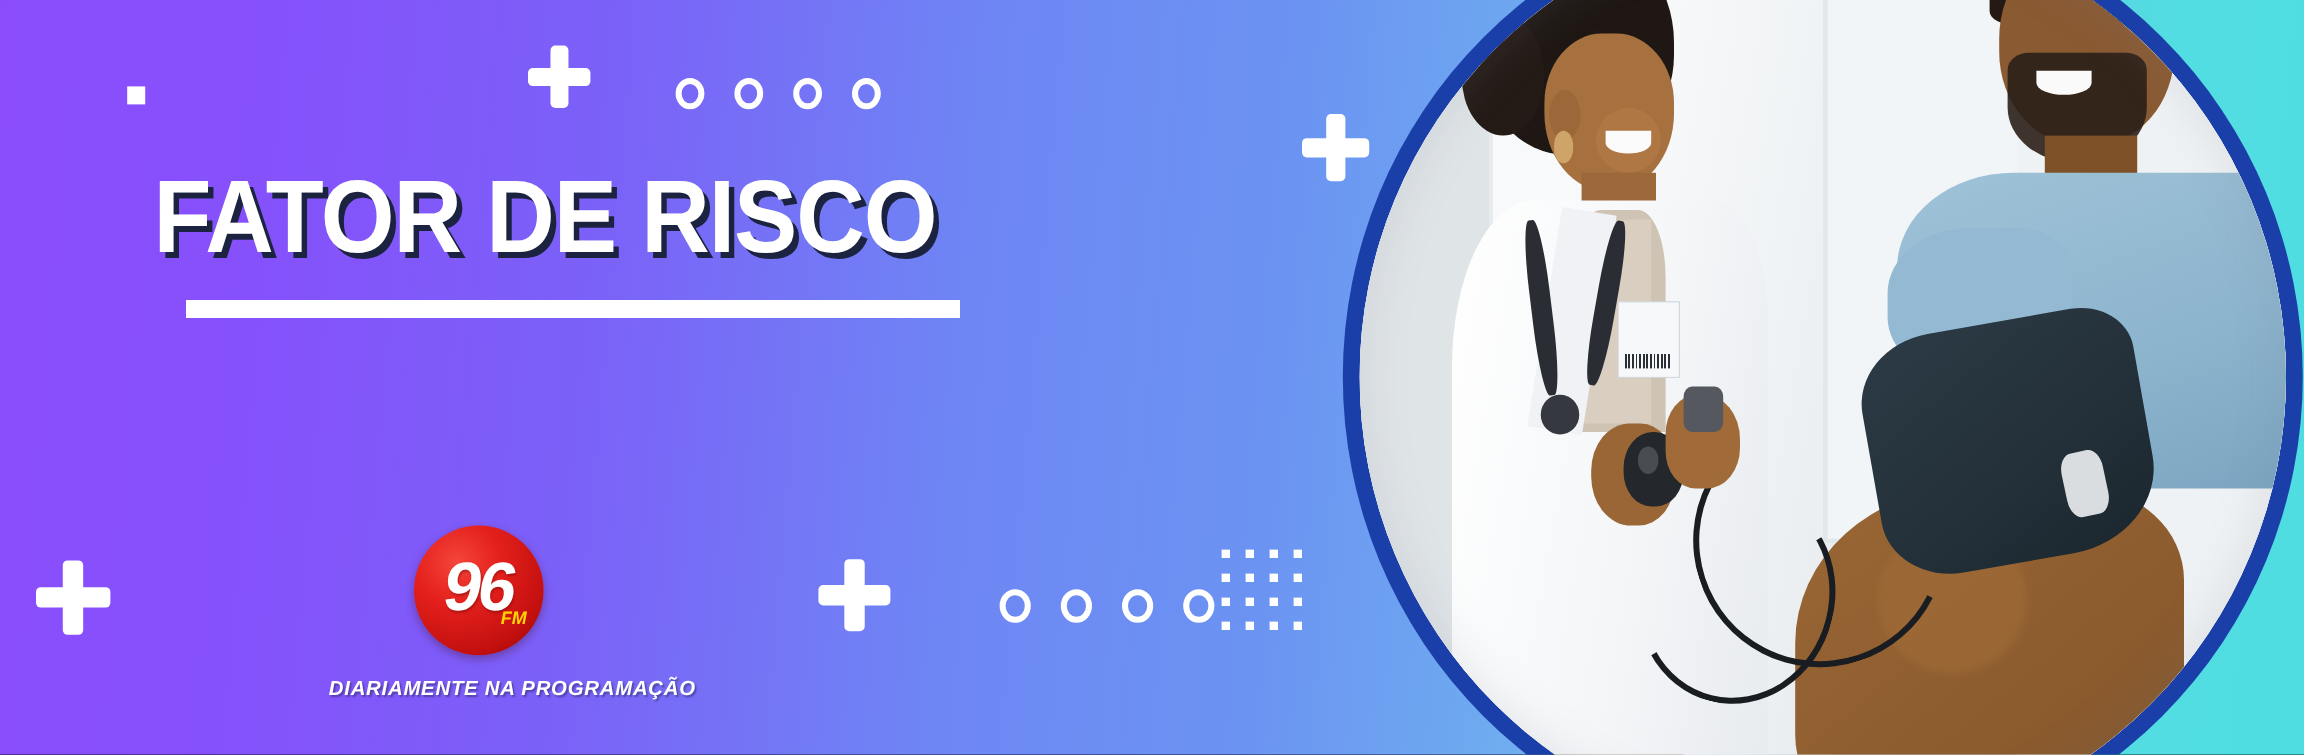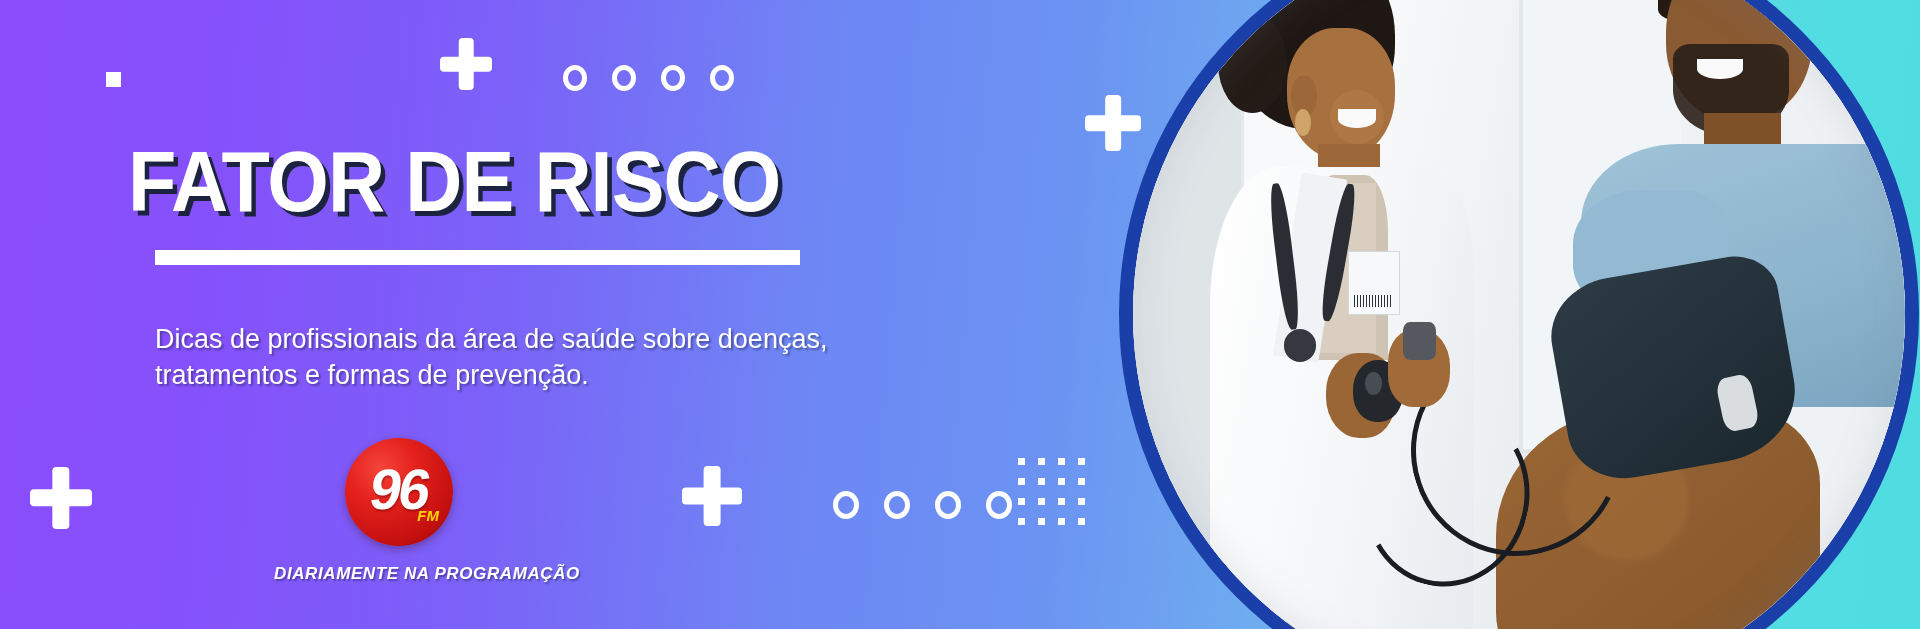--- a/index.html
+++ b/index.html
@@ -313,21 +313,20 @@
       <span></span>
     <span></span>
       <span></span>
       <span></span>
       <span></span>
   </div>
 
   <div class="content">
     <h1 class="title">FATOR DE RISCO</h1>
     <div class="title-rule"></div>
-    <p class="subtitle">Dicas de profissionais da área de saúde sobre doenças, tratamentos e formas de prevenção.</p>
 
     <div class="logo-wrap">
       <div class="logo-disc">
         <div class="logo-96">96</div>
         <div class="logo-fm">FM</div>
       </div>
       <div class="logo-tag">DIARIAMENTE NA PROGRAMAÇÃO</div>
     </div>
   </div>
 

